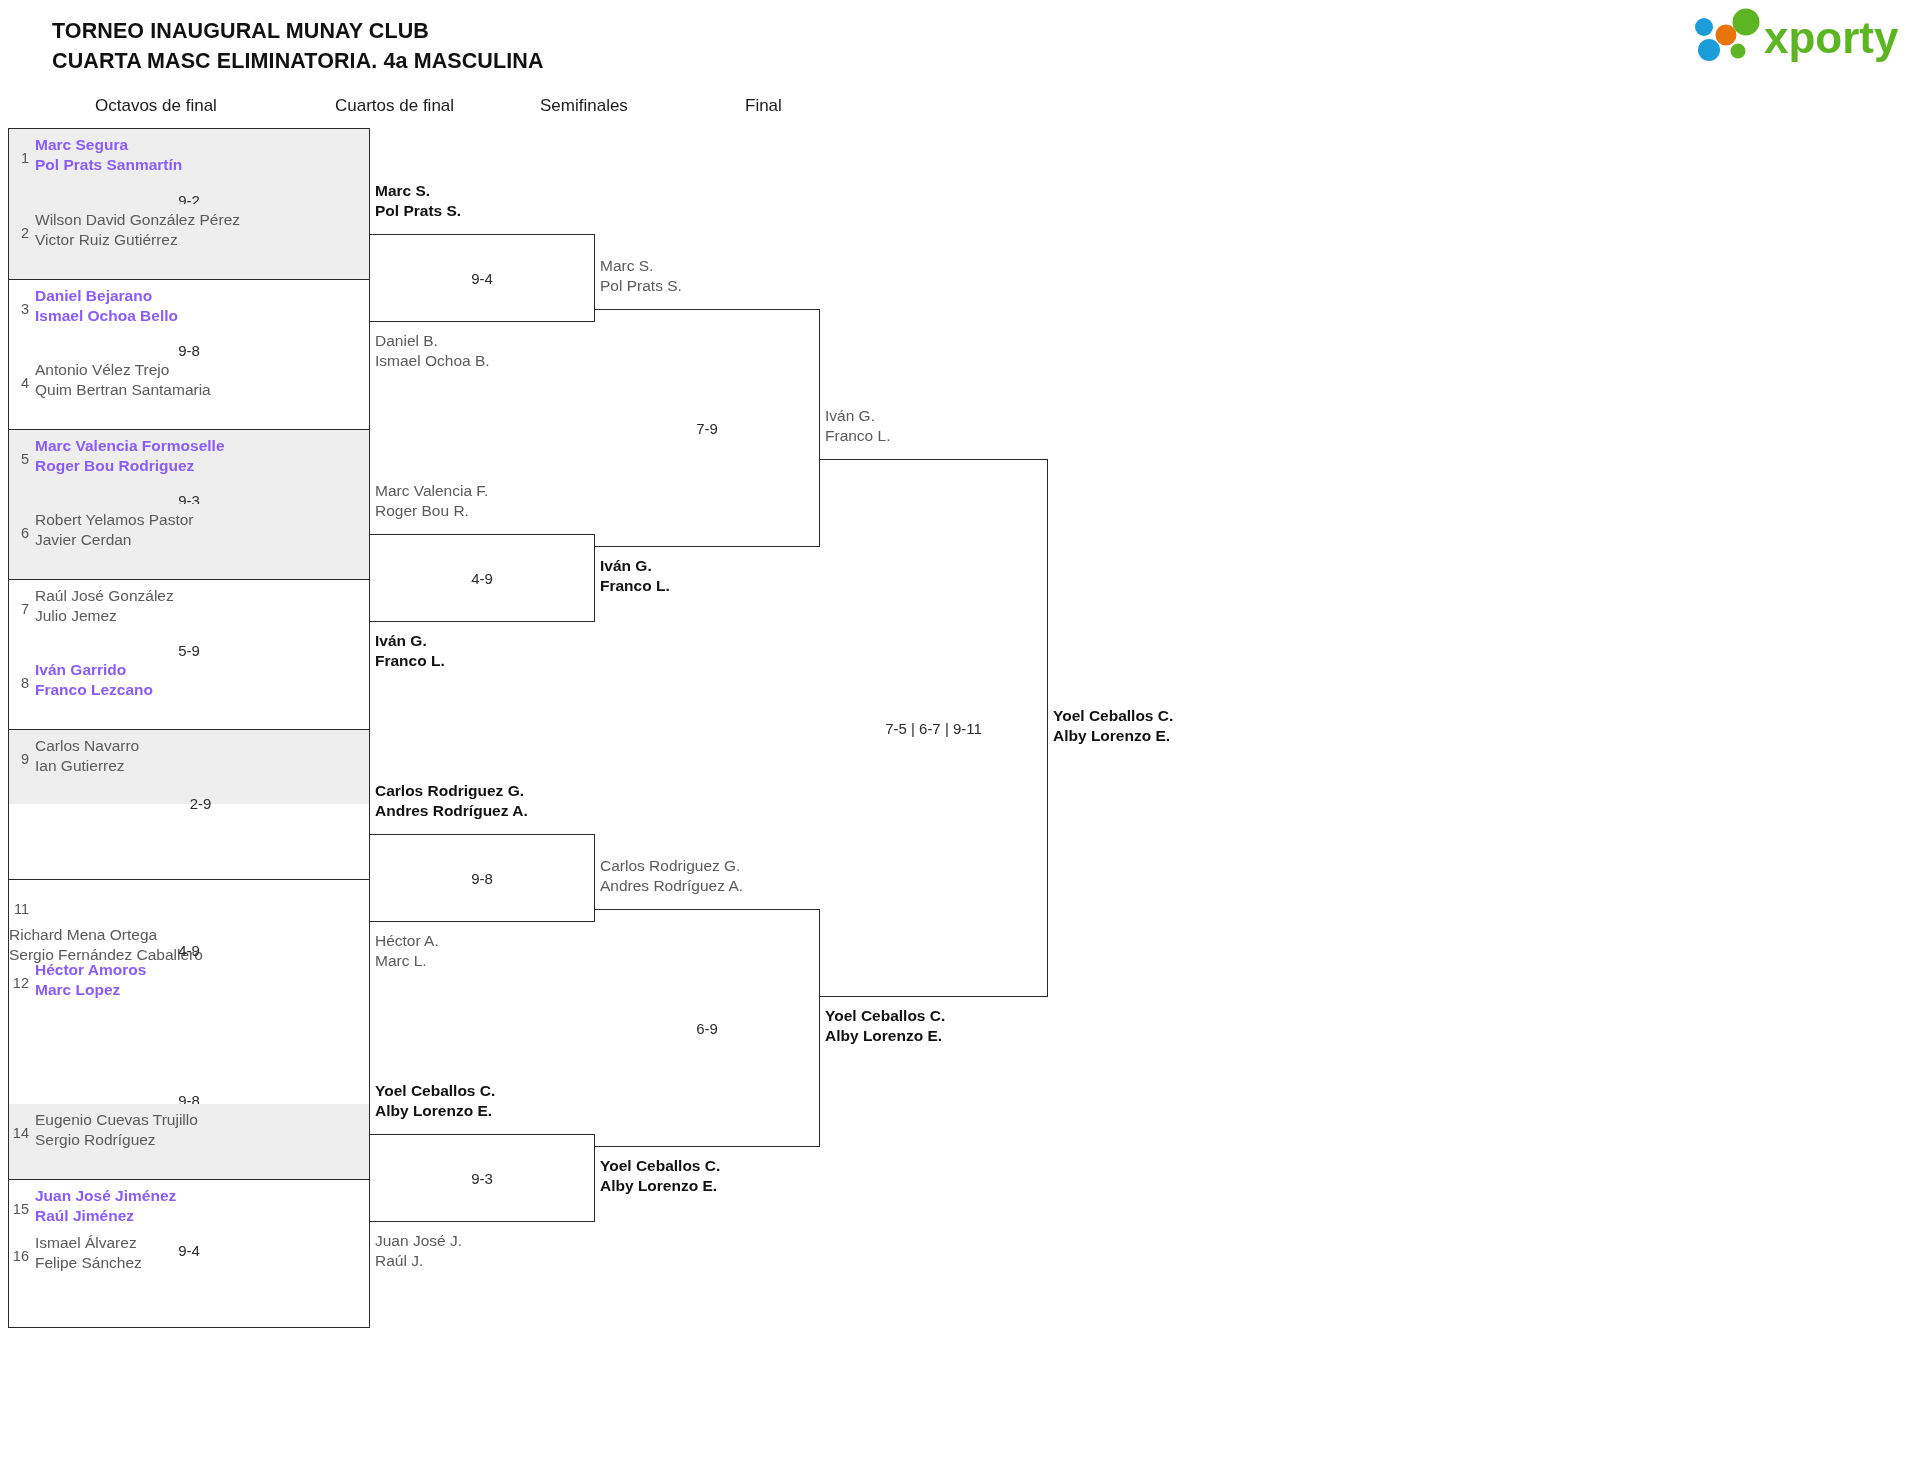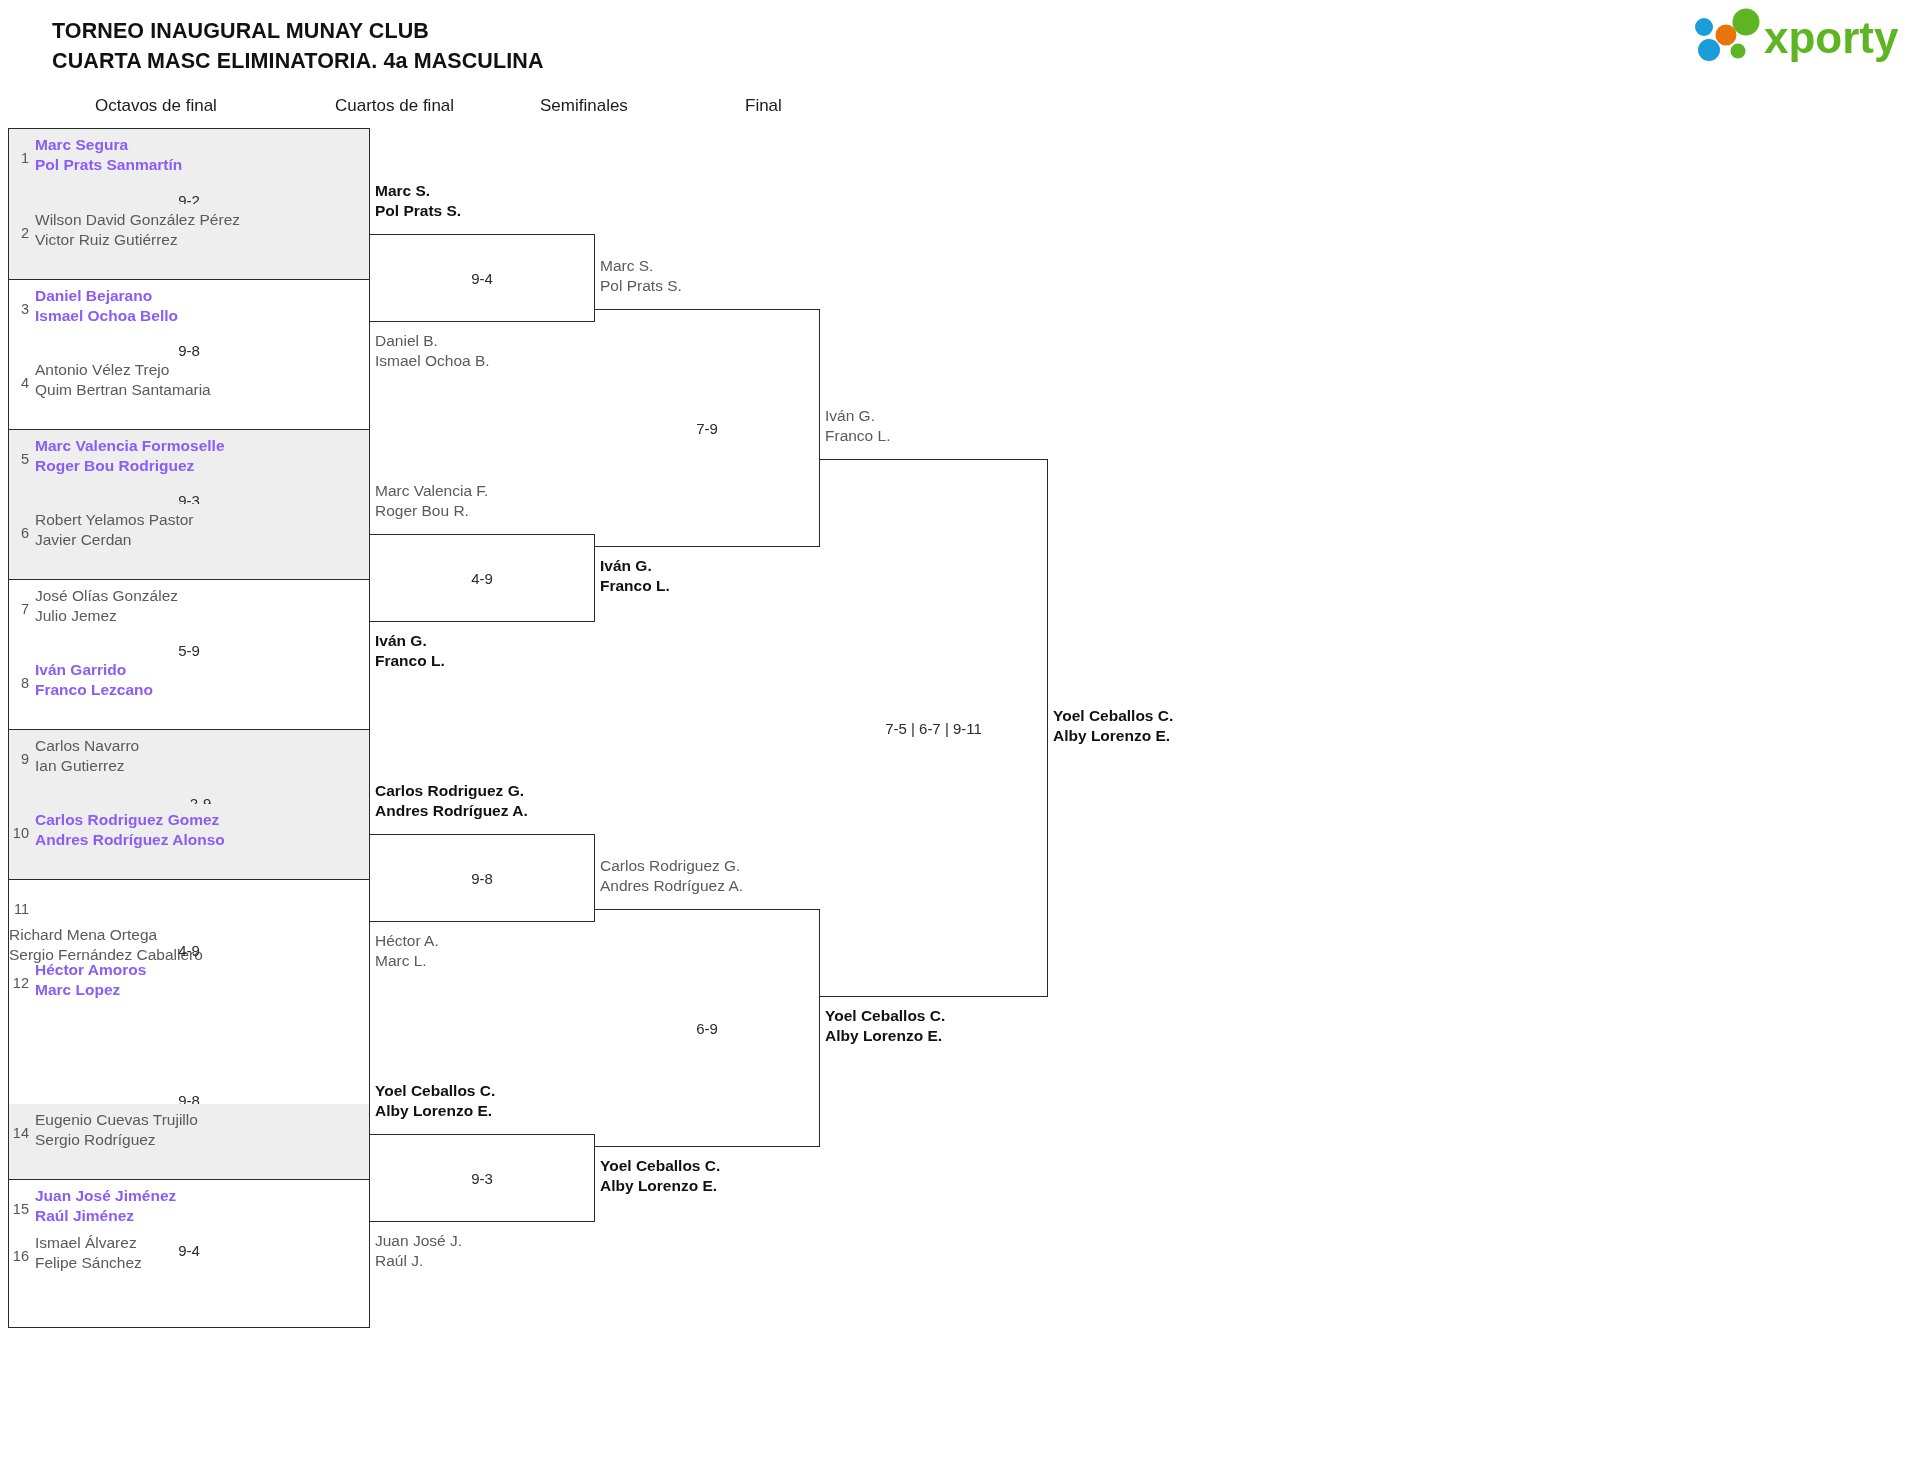--- a/index.html
+++ b/index.html
@@ -137,47 +137,40 @@
     <div class="r1row shade" style="top: 375px;">
       <div class="seed">6</div>
       <div class="pair los">
         <span class="pl">Robert Yelamos Pastor</span>
         <span class="pl">Javier Cerdan</span>
       </div>
     </div>
     <div class="r1row sep" style="top: 450px;">
       <div class="seed">7</div>
       <div class="pair los">
-        <span class="pl">José Olías González</span>
+        <span class="pl">Raúl José González</span>
         <span class="pl">Julio Jemez</span>
       </div>
     </div>
     <div class="r1score" style="top: 513px;">5-9</div>
     <div class="r1row" style="top: 525px;">
       <div class="seed">8</div>
       <div class="pair win">
         <span class="pl">Iván Garrido</span>
         <span class="pl">Franco Lezcano</span>
       </div>
     </div>
     <div class="r1row shade sep" style="top: 600px;">
       <div class="seed">9</div>
       <div class="pair los">
         <span class="pl">Carlos Navarro</span>
         <span class="pl">Ian Gutierrez</span>
       </div>
     </div>
     <div class="r1score" style="top: 666px; padding-left: 23px;">2-9</div>
-    <div class="r1row shade" style="top: 675px;">
-      <div class="seed">10</div>
-      <div class="pair win">
-        <span class="pl">Carlos Rodriguez Gomez</span>
-        <span class="pl">Andres Rodríguez Alonso</span>
-      </div>
-    </div>
     <div class="r1row sep" style="top: 750px; flex-direction: column;">
       <div class="seed">11</div>
       <div class="pair los">
         <span class="pl">Richard Mena Ortega</span>
         <span class="pl">Sergio Fernández Caballero</span>
       </div>
     </div>
     <div class="r1score" style="top: 813px;">4-9</div>
     <div class="r1row" style="top: 825px;">
       <div class="seed">12</div>

